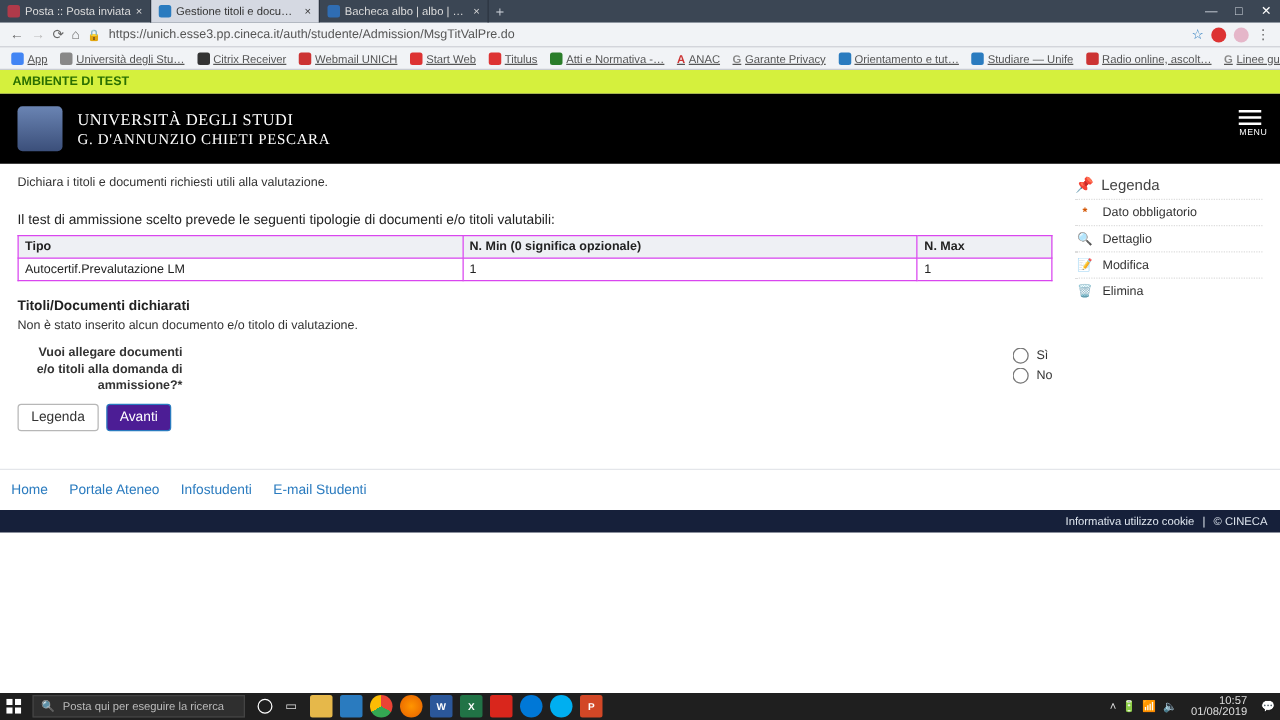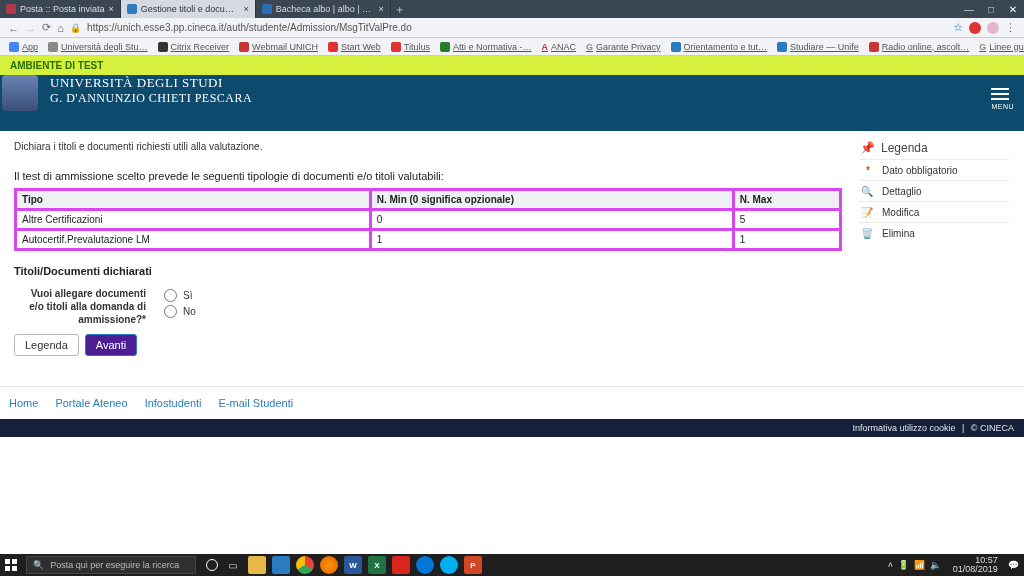--- a/index.html
+++ b/index.html
@@ -25,51 +25,51 @@
   .url { flex:1; white-space:nowrap; overflow:hidden; text-overflow:ellipsis; }
   .addr-row .dot { width:12px; height:12px; border-radius:50%; }
 
   .bm-row { height: 18px; display: flex; align-items: center; gap: 4px; padding: 0 6px; background: #f1f3f6; border-bottom: 1px solid #c9ccd2; font-size: 9px; color: #555; text-decoration: underline; }
   .bm { display: flex; align-items: center; gap: 3px; padding: 0 3px; height: 14px; white-space:nowrap; }
   .bm .bicon { width: 10px; height: 10px; border-radius: 2px; background: #888; flex:0 0 auto; }
   .bm-spacer { flex:1; }
 
   
   .env-bar { background: #d5f03d; color: #2a6f00; font-size: 10px; font-weight: 700; padding: 4px 10px; }
-  .hero { background: #0c4a6e; color: #fff; height: 56px; display: flex; align-items: flex-start; padding: 0 2px; position: relative; }
+  .hero { background: #000000; color: #fff; height: 56px; display: flex; align-items: center; padding: 0 14px; position: relative; }
   .uni-logo { width: 36px; height: 36px; background: linear-gradient(#6a84b3,#3b4f7a); border-radius: 4px; margin-right: 12px; }
   .uni-text .l1 { font-family: "Times New Roman", serif; font-size: 13px; letter-spacing: .5px; }
   .uni-text .l2 { font-family: "Times New Roman", serif; font-size: 12px; letter-spacing: .5px; font-variant: small-caps; }
   .esse3 { margin-left: auto; text-align: right; margin-right: 22px; }
   .esse3 .l1 { font-size: 18px; font-weight: 300; letter-spacing: 1px; }
   .esse3 .l2 { font-size: 15px; font-weight: 300; color: #c8d2df; }
   .esse3 .l2 .online { color: #4aa8e8; }
   .menu-burger { position:absolute; right:10px; top:10px; text-align:center; }
   .menu-burger .bars div { width: 18px; height: 2px; background: #fff; margin: 3px 0; }
   .menu-burger .lbl { font-size: 7px; color: #fff; letter-spacing: .5px; }
 
   .content-wrap { display: flex; padding: 10px 14px 4px; gap: 18px; }
   .main-col { flex: 1; }
   .side-col { width: 150px; }
 
   h1.page-title { font-size: 18px; font-weight: 400; color: #222; margin-bottom: 6px; }
   .subtitle { font-size: 10px; color: #333; margin-bottom: 18px; }
   .lead { font-size: 11px; color: #222; margin-bottom: 6px; }
 
   table.req { width: 100%; border-collapse: collapse; font-size: 10px; }
-  table.req th, table.req td { border: 3px solid #d946ef; padding: 3px 5px; text-align: left; color:#222; }
+  table.req th, table.req td { border: 1px solid #d946ef; padding: 3px 5px; text-align: left; color:#222; }
   table.req th { background: #eef0f4; font-weight: 600; }
   .col-tipo { width: 43%; }
   .col-min { width: 44%; }
   .col-max { width: 13%; }
 
   .sec-head { font-size: 11px; font-weight: 600; color: #222; margin-top: 14px; }
   .sec-text { font-size: 10px; color: #333; margin-top: 4px; }
 
-  .question-row { display:flex; align-items: flex-start; gap: 18px; margin-top: 10px; }
+  .question-row { display:flex; align-items: flex-start; gap: 8px; margin-top: 10px; justify-content: space-between; }
   .q-label { width: 132px; text-align: right; font-size: 10px; font-weight: 600; color:#333; line-height: 13px; }
   .radios label { display:flex; align-items:center; gap:6px; font-size:10px; color:#333; height:16px; }
 
   .btn-row { margin-top: 8px; display:flex; gap:6px; }
   .btn { font-size: 11px; padding: 4px 10px; border-radius: 3px; border:1px solid #b7b7b7; background:#fff; color:#333; }
   .btn.primary { background:#4c1d95; border-color:#2a7bbf; color:#fff; }
 
   .legend-title { font-size: 12px; color:#444; display:flex; align-items:center; gap:6px; margin-bottom:4px; }
   .legend-item { display:flex; align-items:center; gap:8px; font-size:10px; color:#333; padding:4px 2px; border-top:1px dotted #ddd; }
   .legend-item:first-of-type { border-top:1px dotted #ddd; }
@@ -219,33 +219,29 @@
     <table class="req">
       <thead>
         <tr>
           <th class="col-tipo">Tipo</th>
           <th class="col-min">N. Min (0 significa opzionale)</th>
           <th class="col-max">N. Max</th>
         </tr>
       </thead>
       <tbody>
         <tr>
-          <td>Altre Certificazioni</td>
-          <td>0</td>
-          <td>5</td>
-        </tr>
-        <tr>
           <td>Autocertif.Prevalutazione LM</td>
           <td>1</td>
           <td>1</td>
         </tr>
       </tbody>
     </table>
 
     <div class="sec-head">Titoli/Documenti dichiarati</div>
+    <div class="sec-text">Non è stato inserito alcun documento e/o titolo di valutazione.</div>
 
     <div class="question-row">
       <div class="q-label">Vuoi allegare documenti e/o titoli alla domanda di ammissione?*</div>
       <div class="radios">
         <label>
             <input type="radio" name="att" style="">
             <span>Sì</span>
           </label>
         <label>
             <input type="radio" name="att" style="">

